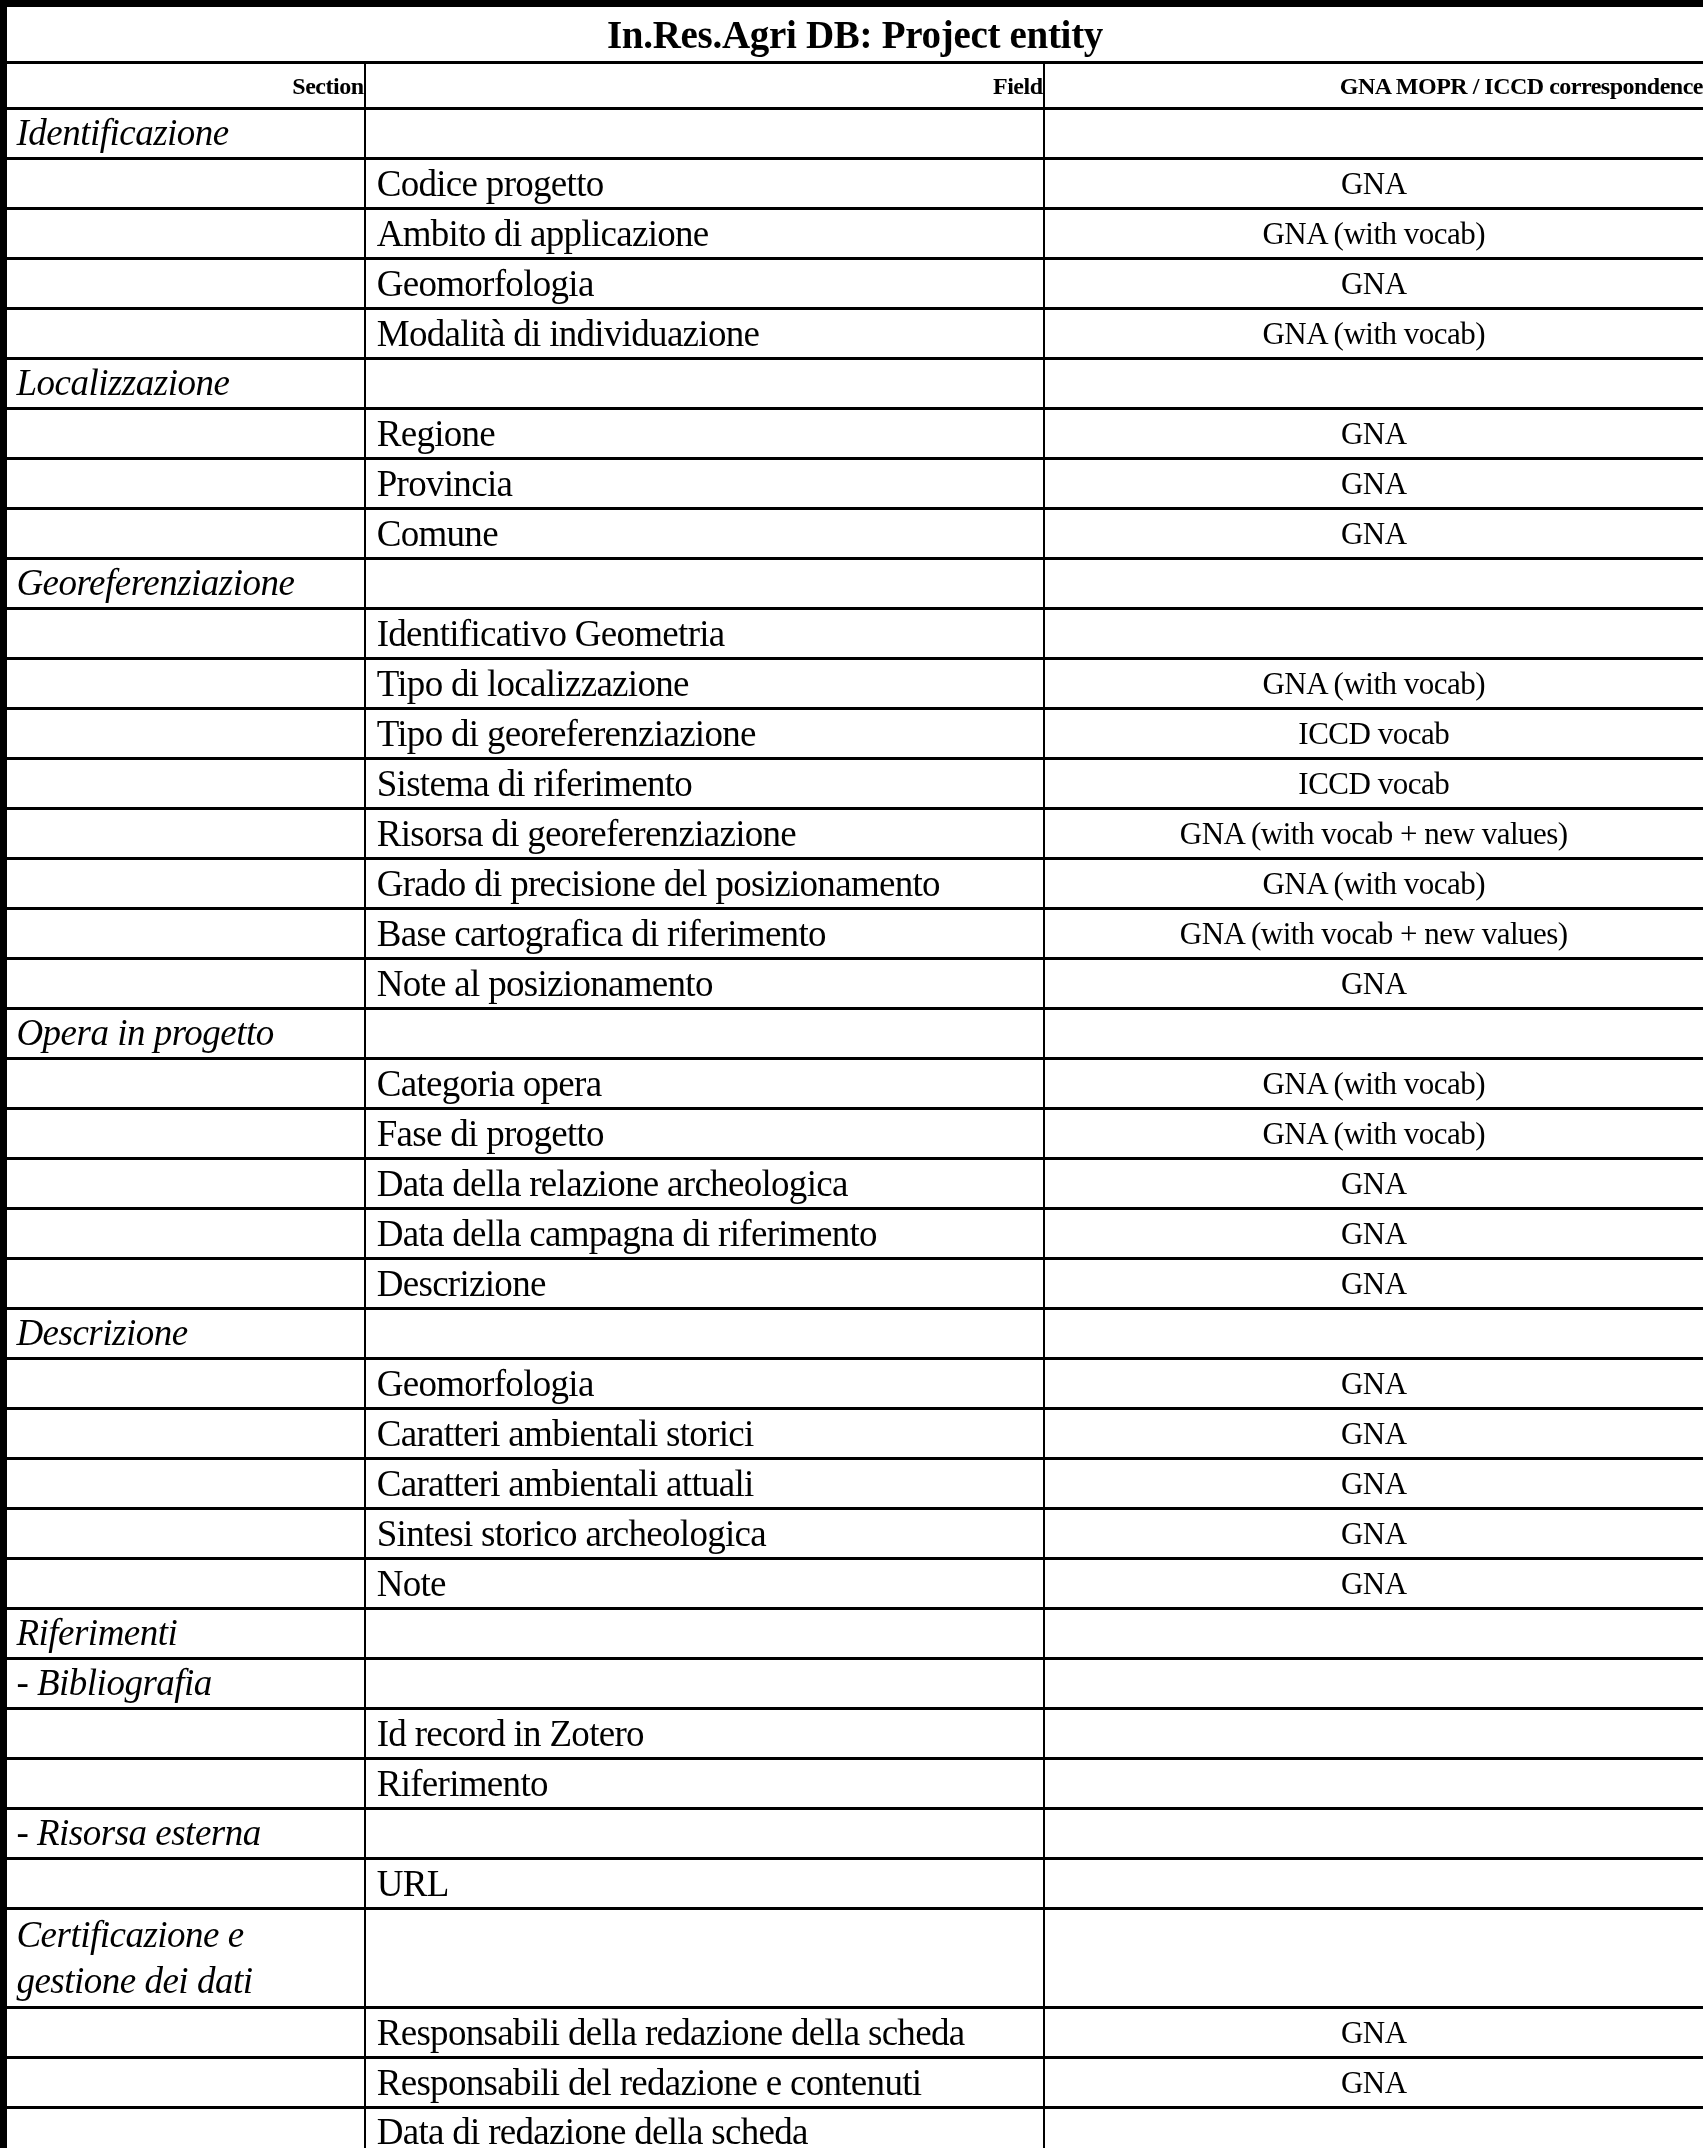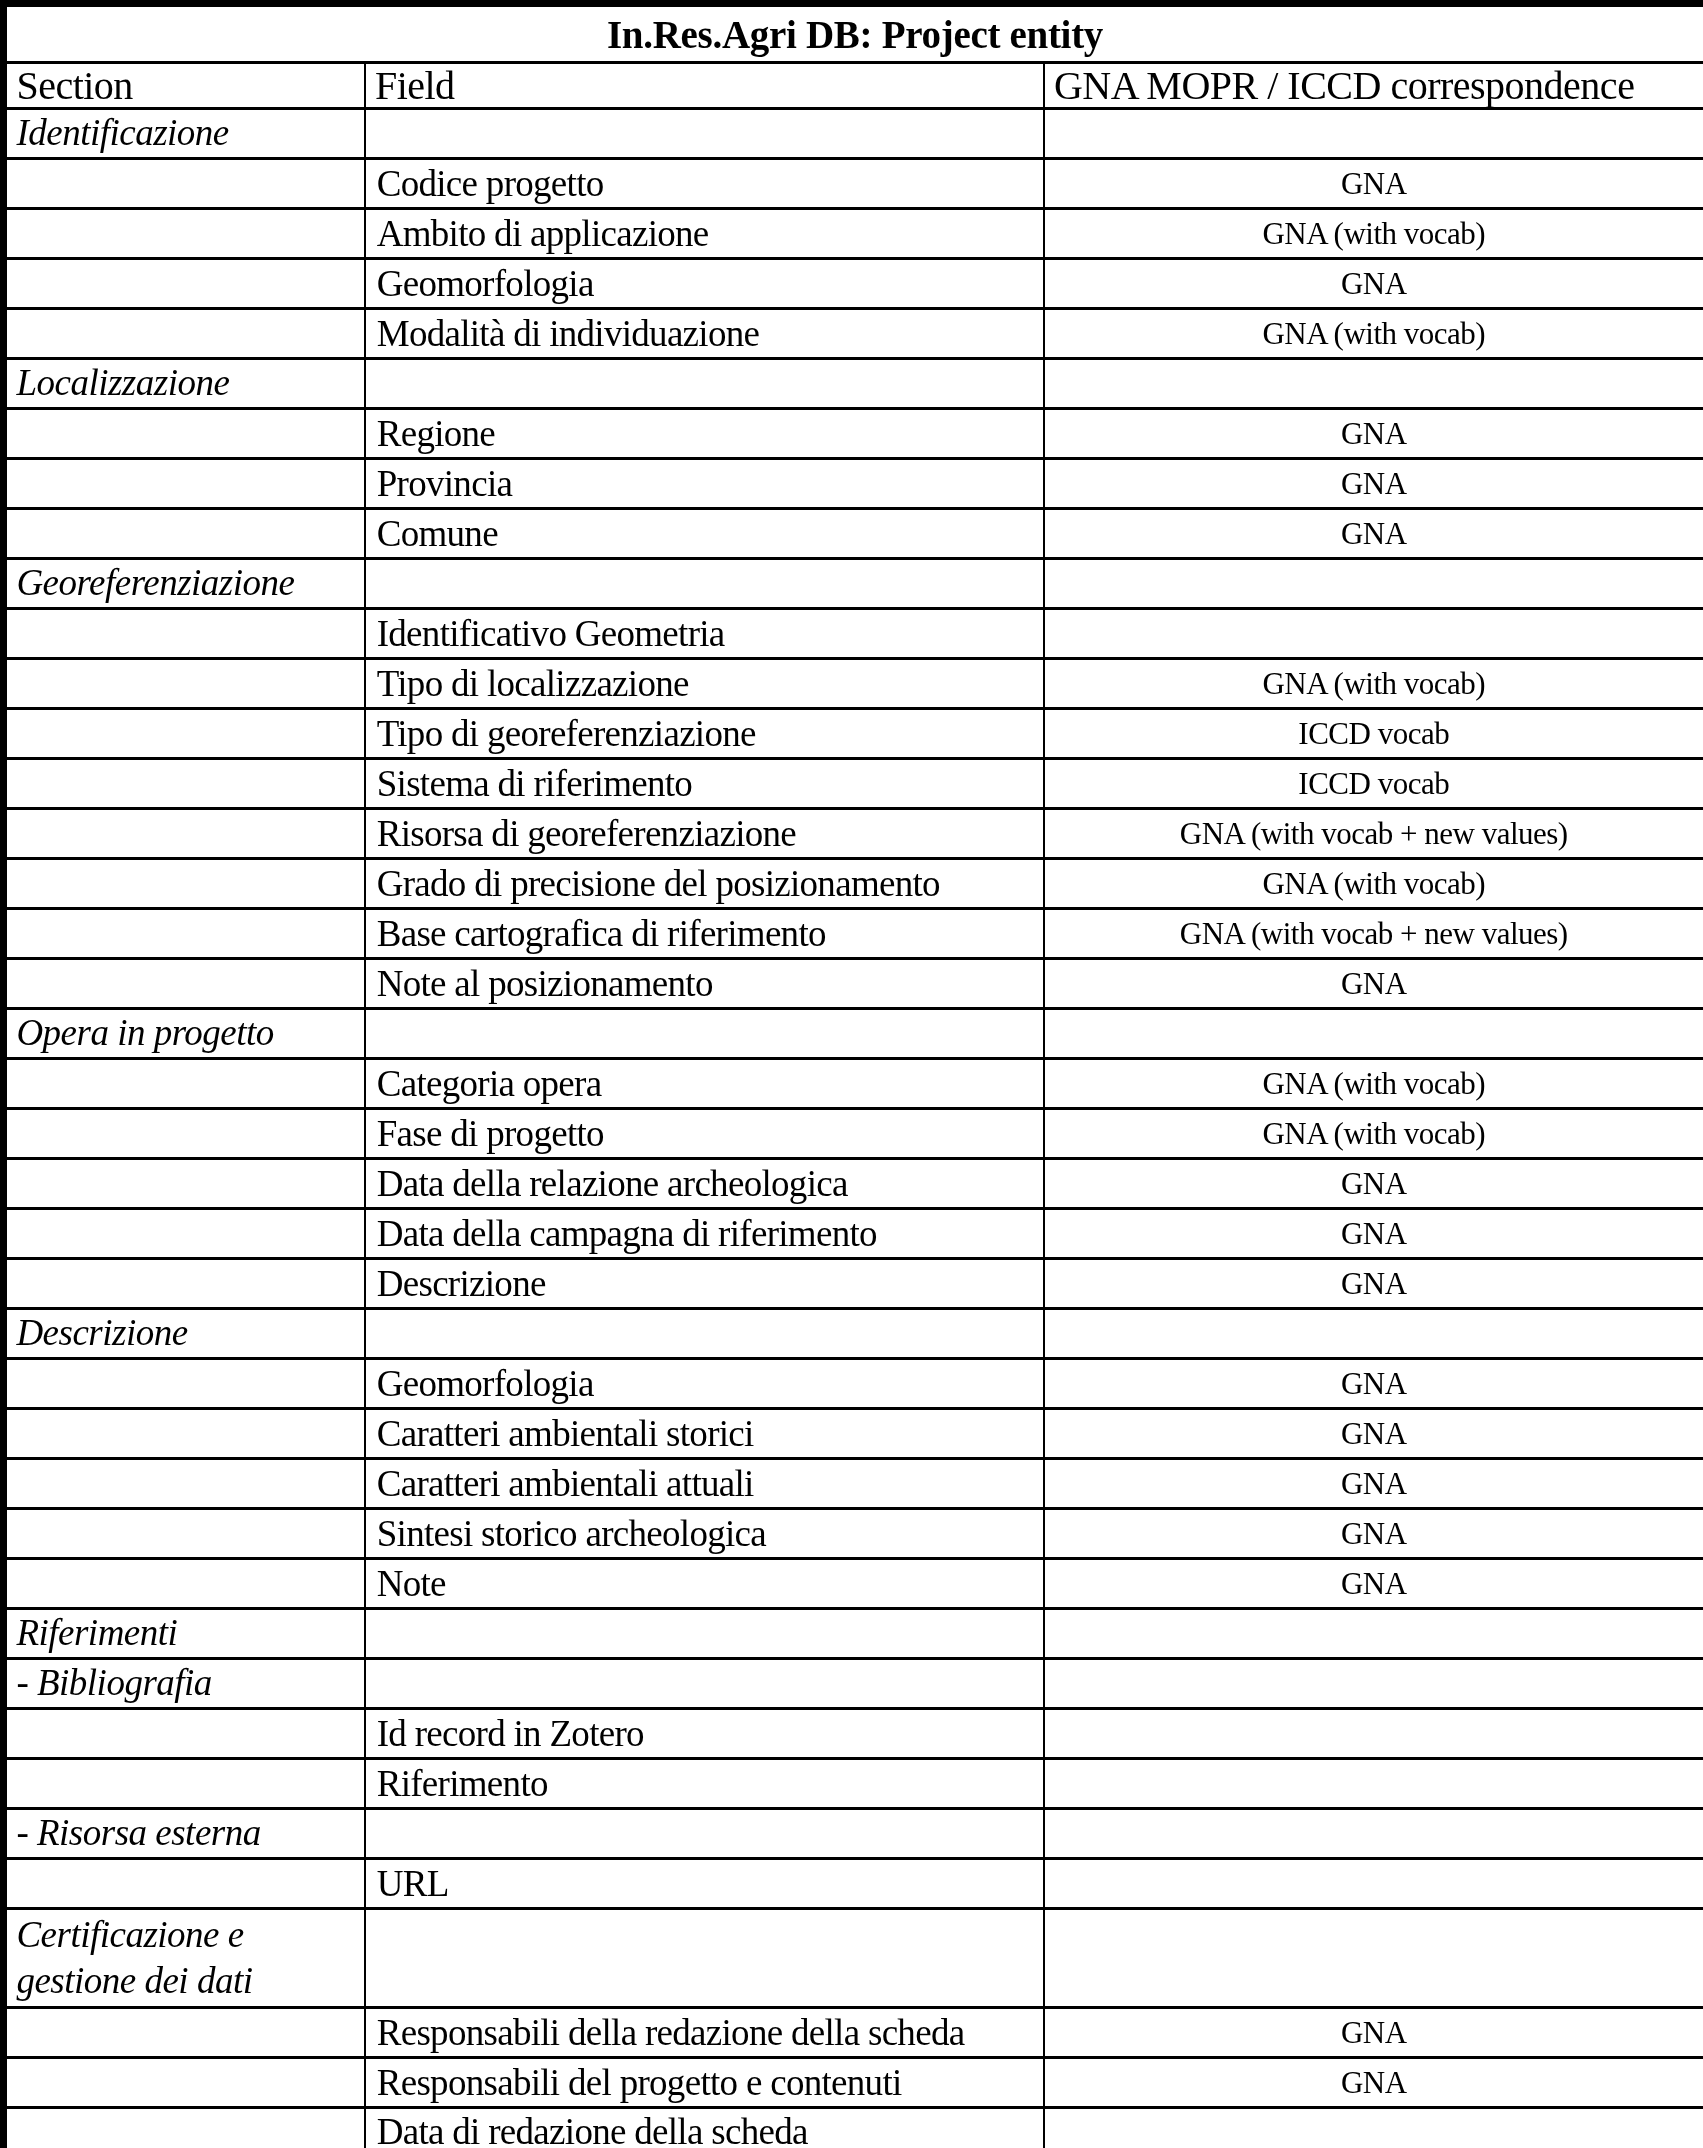--- a/index.html
+++ b/index.html
@@ -41,23 +41,23 @@
   tr.title-row th {
     height: 54px;
     font-weight: bold;
     font-size: 39px;
     text-align: center;
     letter-spacing: -0.3px;
     padding: 0;
   }
   tr.header-row th {
     height: 43px;
-    font-weight: normal;
-    font-size: 40px;
-    text-align: left;
+    font-weight: bold;
+    font-size: 24px;
+    text-align: right;
     letter-spacing: -0.5px;
     padding: 0 0 0 9.4px;
     line-height: 1.0;
   }
   tbody tr {
     height: 50px;
   }
   tbody tr.section-tall {
     height: 99px;
   }
@@ -292,21 +292,21 @@
           <td class="field-cell"></td>
           <td class="value-cell"></td>
         </tr>
         <tr class="field">
           <td class="section-cell"></td>
           <td class="field-cell">Responsabili della redazione della scheda</td>
           <td class="value-cell">GNA</td>
         </tr>
         <tr class="field">
           <td class="section-cell"></td>
-          <td class="field-cell">Responsabili del progetto e contenuti</td>
+          <td class="field-cell">Responsabili del redazione e contenuti</td>
           <td class="value-cell">GNA</td>
         </tr>
         <tr class="field">
           <td class="section-cell"></td>
           <td class="field-cell">Data di redazione della scheda</td>
           <td class="value-cell"></td>
         </tr>
       </tbody>
   </table>
 </div>

